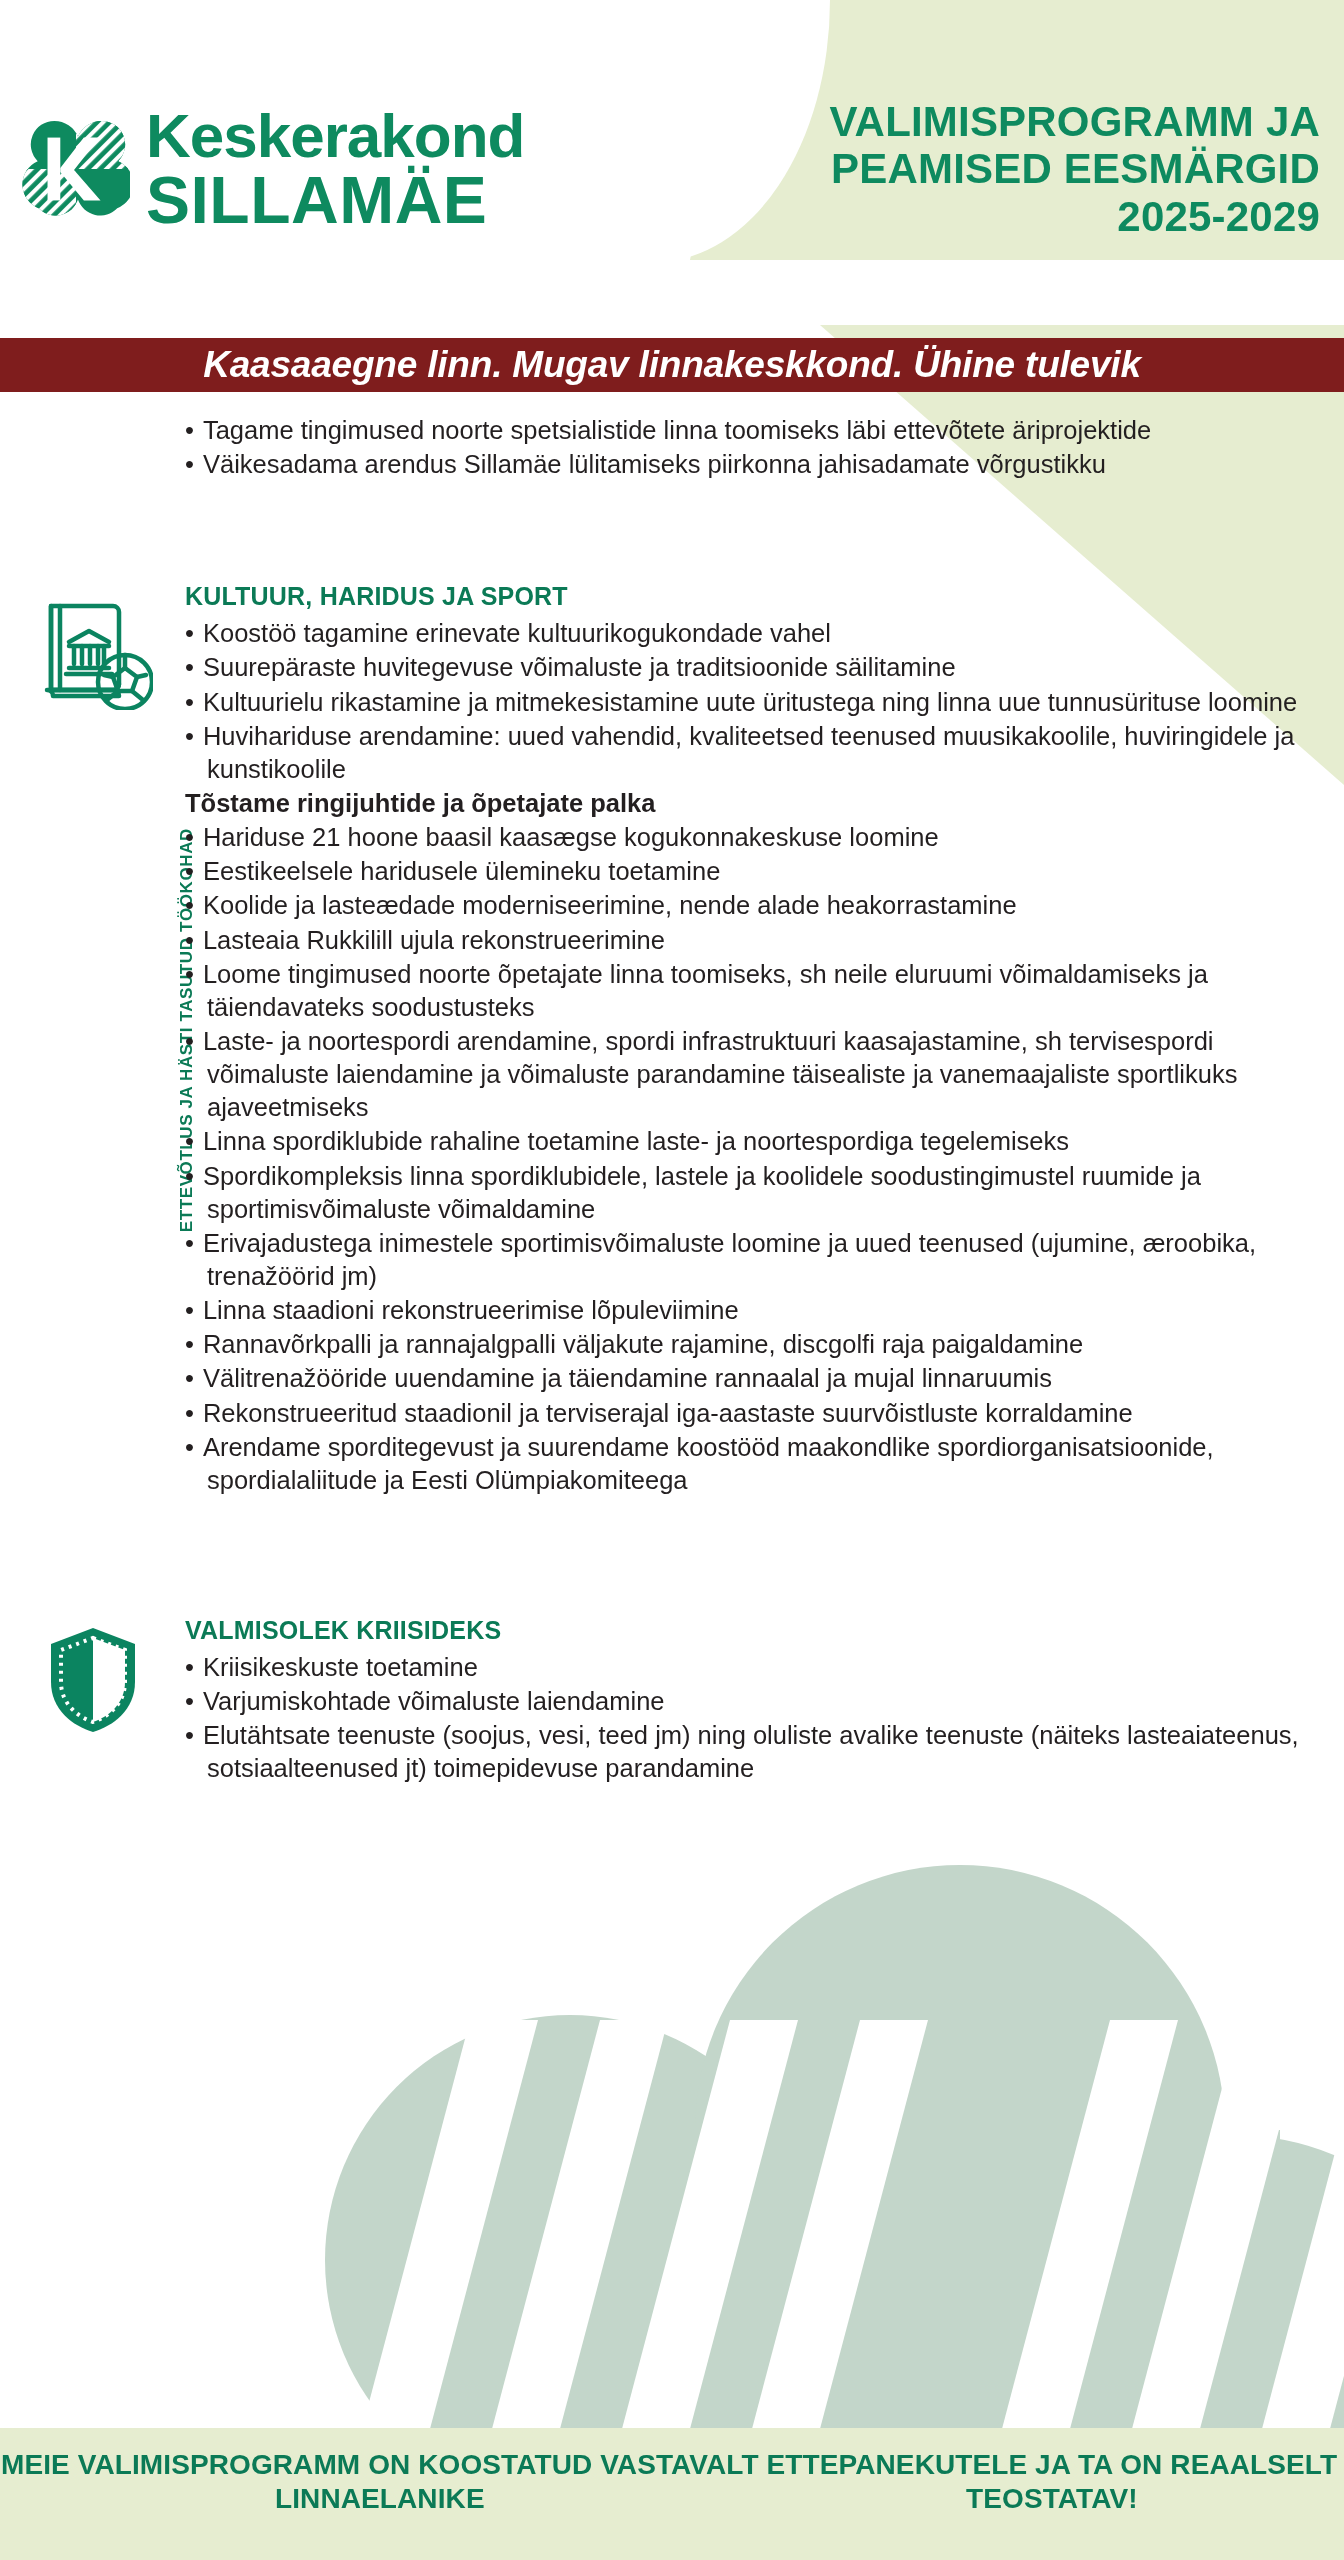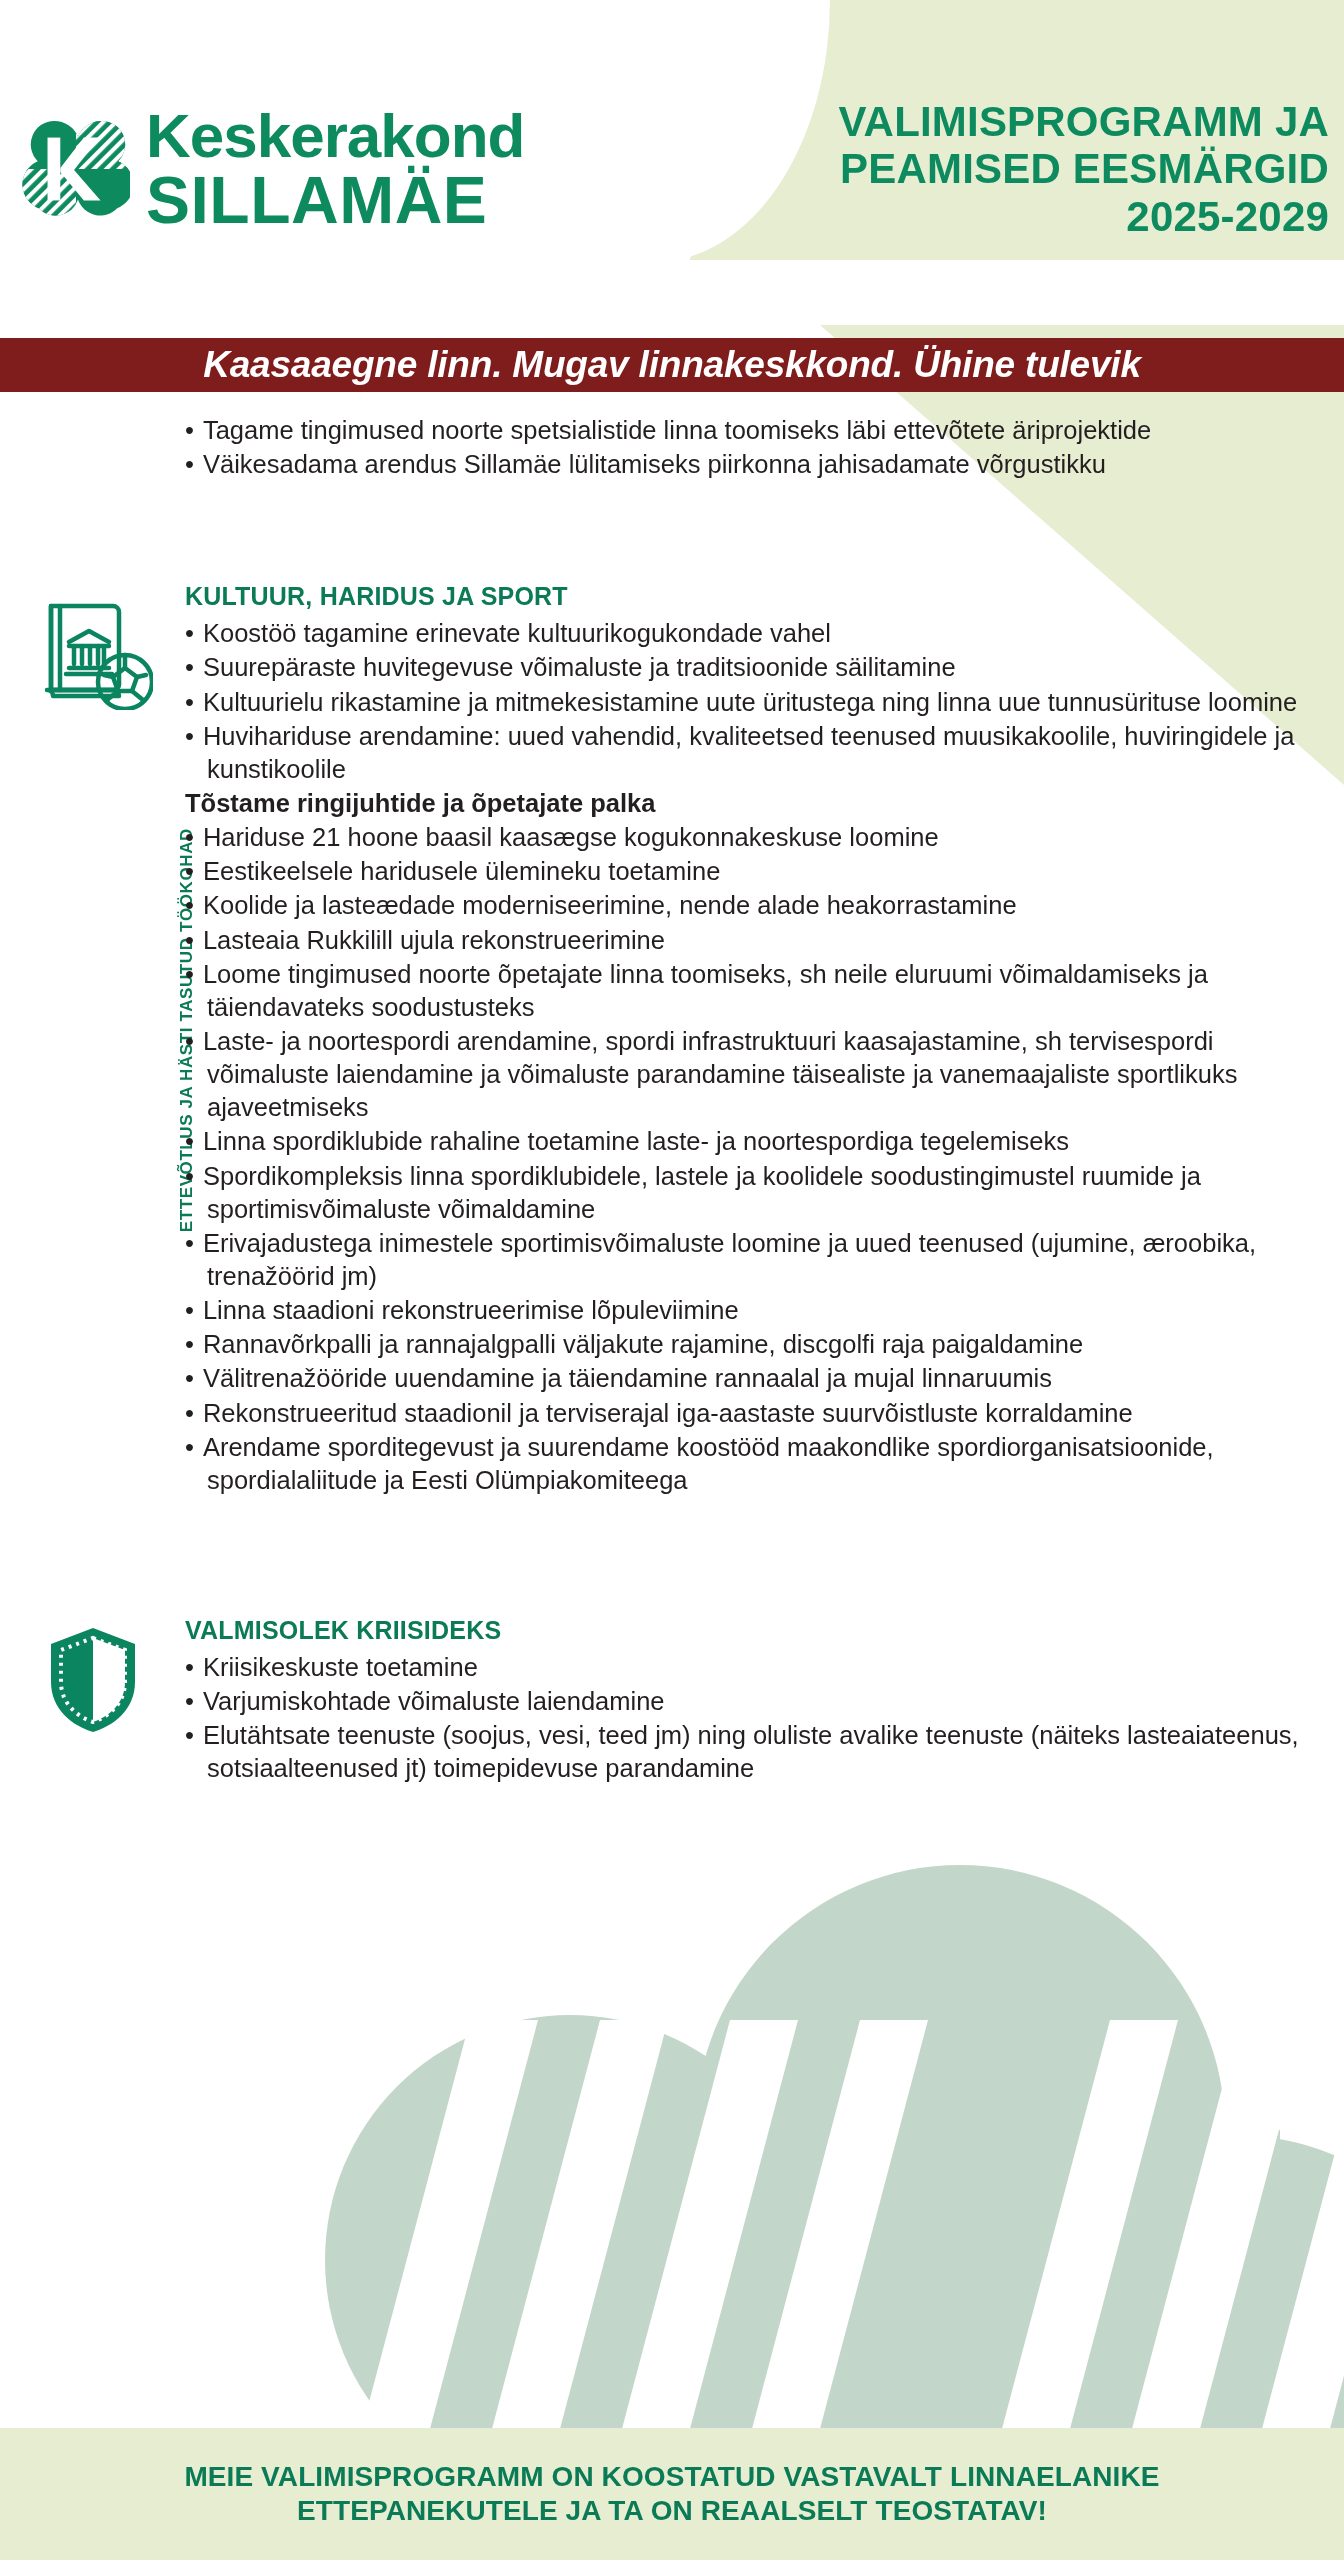--- a/index.html
+++ b/index.html
@@ -108,21 +108,21 @@
   .brand-line2 {
     font-size: 66px;
     font-weight: 700;
     color: #0e8a5f;
     letter-spacing: 0.5px;
     display: block;
     margin-top: 4px;
   }
   .title-block {
     flex: 1;
-    padding-right: 15px;
+    padding-right: 24px;
     text-align: right;
     color: #0e8a5f;
     font-weight: 700;
     font-size: 42px;
     line-height: 1.12;
     letter-spacing: 0.2px;
   }
   .title-block span { display: block; }
 
   
@@ -223,26 +223,26 @@
 
   
   .sec-business { padding-top: 22px; }
   .sec-culture  { padding-top: 100px; }
   .sec-crisis   { padding-top: 118px; }
 
   
   .footer {
     position: absolute;
     left: 0;
-    bottom: 0;
+    bottom: 12px;
     width: 1344px;
     height: 132px;
     z-index: 4;
     display: flex;
-    flex-direction: column;
+    flex-direction: row;
     align-items: center;
     justify-content: center;
   }
   .footer span {
     display: block;
     color: #0b7a56;
     font-weight: 700;
     font-size: 28px;
     letter-spacing: 0.1px;
     line-height: 1.22;

